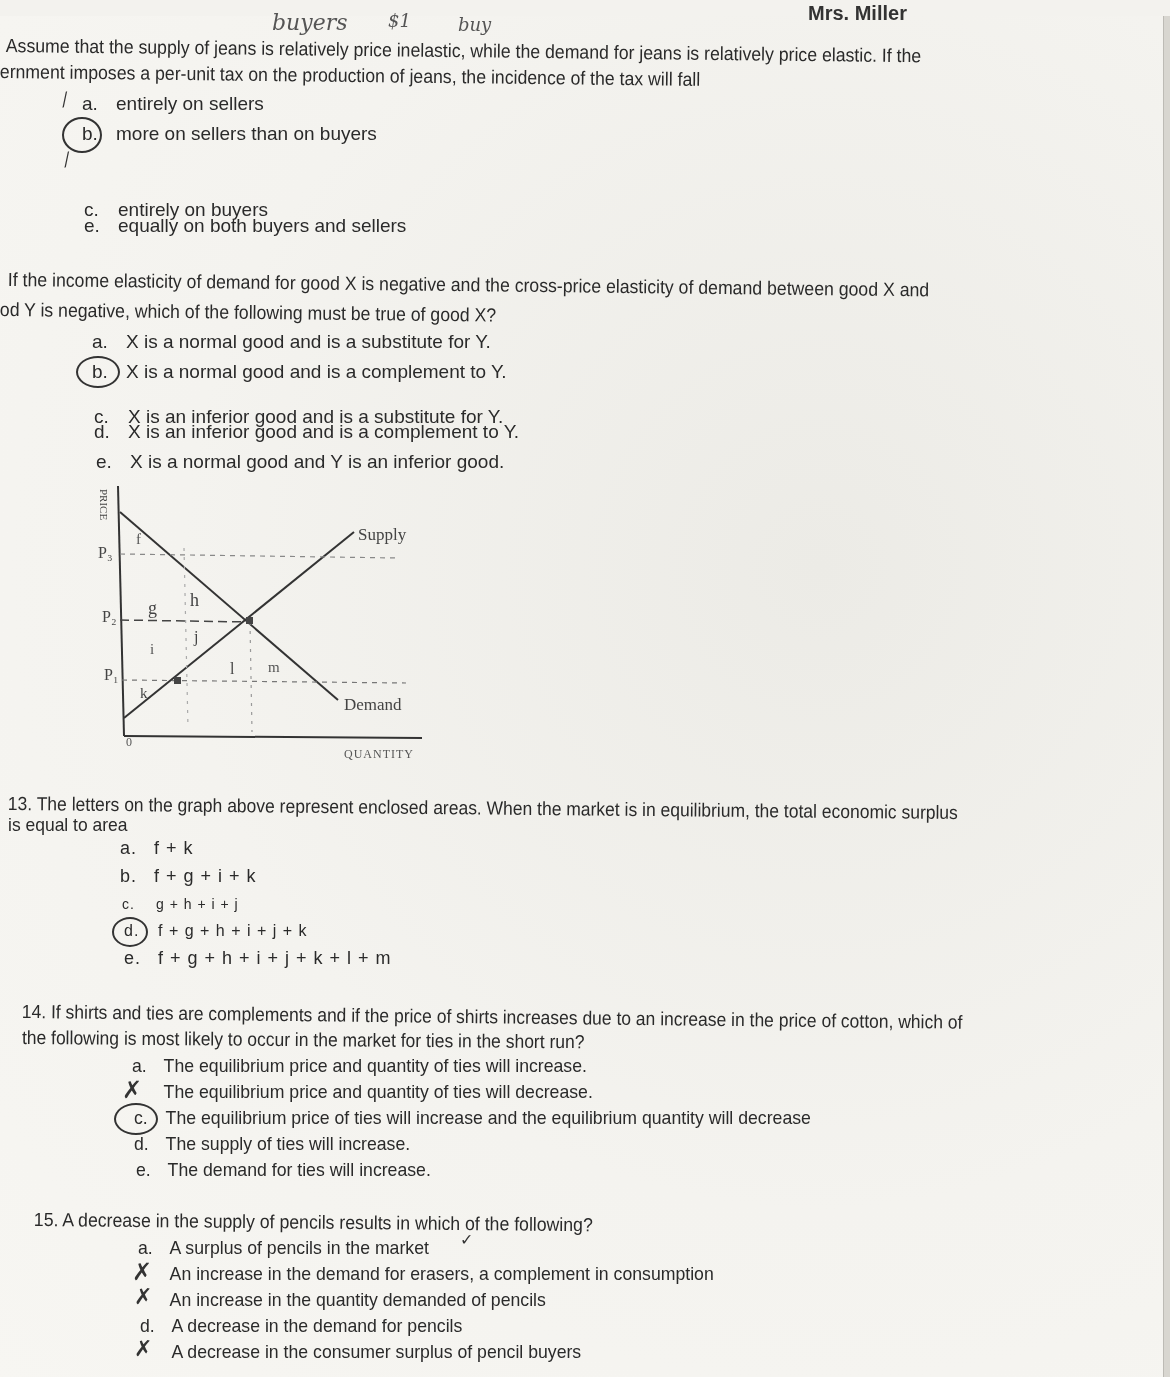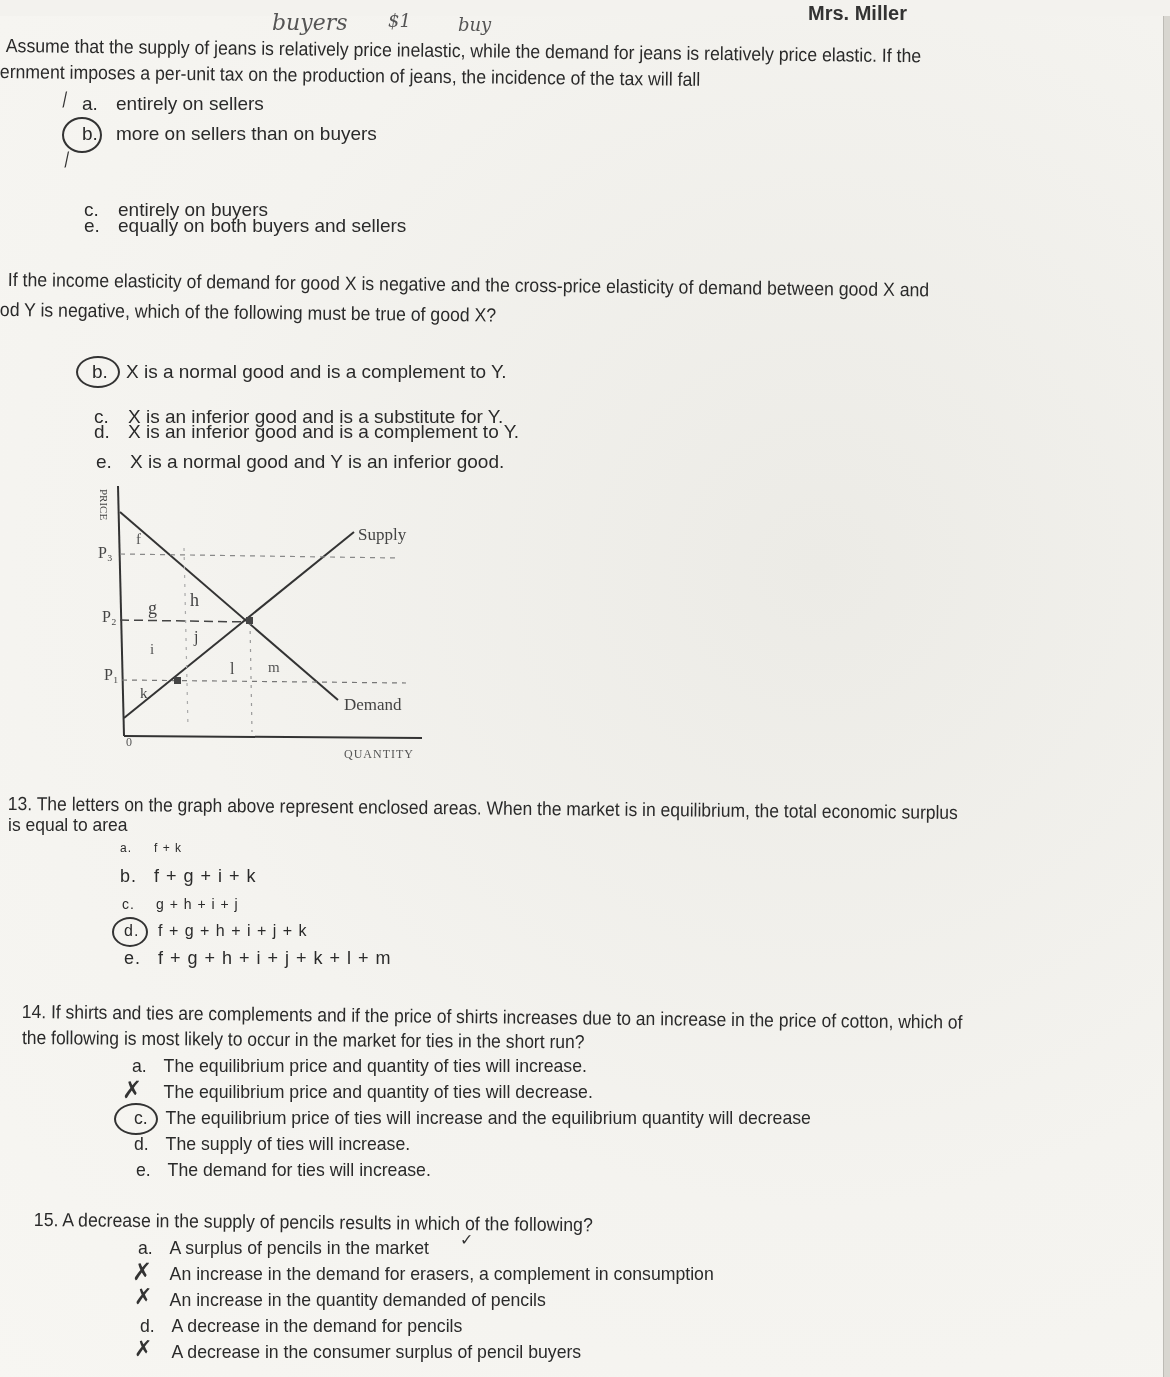--- a/index.html
+++ b/index.html
@@ -51,20 +51,23 @@
   </div>
   <div class="mark" style="left:66px; top:132px; transform:rotate(-20deg);">∕</div>
 
   <div class="abs opt" style="left:84px; top:198px;">
     <span class="letter">e.</span><span>equally on both buyers and sellers</span>
   </div>
 
   <div class="abs stem" style="left:8px; top:252px; transform:scaleX(0.93) rotate(0.6deg);">If the income elasticity of demand for good X is negative and the cross-price elasticity of demand between good X and</div>
   <div class="abs stem" style="left:0px; top:282px; transform:scaleX(0.93) rotate(0.6deg);">od Y is negative, which of the following must be true of good X?</div>
 
+  <div class="abs opt" style="left:92px; top:314px;">
+    <span class="letter">a.</span><span>X is a normal good and is a substitute for Y.</span>
+  </div>
   <div class="abs opt" style="left:92px; top:344px;">
     <span class="letter">b.</span><span>X is a normal good and is a complement to Y.</span>
   </div>
   <div class="circle" style="left:76px; top:340px; width:40px; height:28px;"></div>
 
   <div class="abs opt" style="left:94px; top:374px;margin-top:15px;">
     <span class="letter">c.</span><span>X is an inferior good and is a substitute for Y.</span>
   </div>
   <div class="abs opt" style="left:94px; top:404px;">
     <span class="letter">d.</span><span>X is an inferior good and is a complement to Y.</span>
@@ -106,21 +109,21 @@
     <text x="60" y="176" font-size="15" fill="#555">i</text>
     <text x="104" y="164" font-size="16" fill="#444">j</text>
     <text x="50" y="220" font-size="15" fill="#444">k</text>
     <text x="140" y="196" font-size="16" fill="#444">l</text>
     <text x="178" y="194" font-size="15" fill="#555">m</text>
   </svg>
 
   <div class="abs stem" style="left:8px; top:776px; transform:scaleX(0.92) rotate(0.5deg);">13. The letters on the graph above represent enclosed areas. When the market is in equilibrium, the total economic surplus</div>
   <div class="abs stem" style="left:8px; top:797px; transform:scaleX(0.92);">is equal to area</div>
 
-  <div class="abs opt" style="left:120px; top:820px; font-size:12px; letter-spacing:1px;">
+  <div class="abs opt" style="left:120px; top:820px; font-size:18px; letter-spacing:1px;">
     <span class="letter">a.</span><span>f + k</span>
   </div>
   <div class="abs opt" style="left:120px; top:848px; font-size:18px; letter-spacing:1px;">
     <span class="letter">b.</span><span>f + g + i + k</span>
   </div>
   <div class="abs opt" style="left:122px; top:876px; font-size:14px; letter-spacing:1px;">
     <span class="letter">c.</span><span>g + h + i + j</span>
   </div>
   <div class="abs opt" style="left:124px; top:903px; font-size:16px; letter-spacing:1px;">
     <span class="letter">d.</span><span>f + g + h + i + j + k</span>

